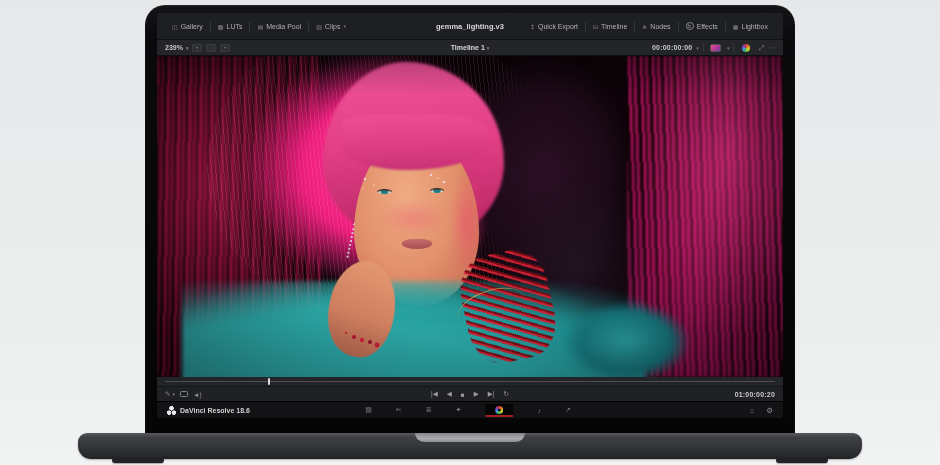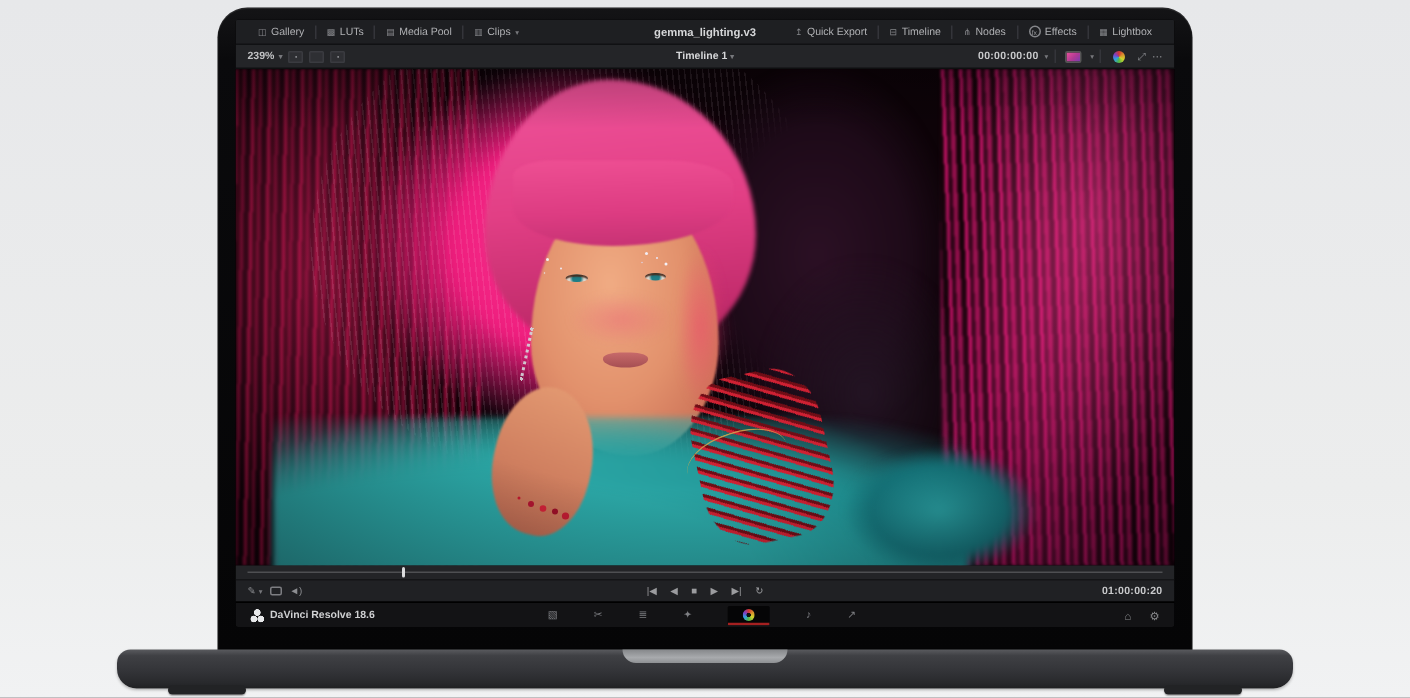--- a/index.html
+++ b/index.html
@@ -19,21 +19,21 @@
           background:linear-gradient(180deg,#5a5b5f 0%,#3f4044 16%,#333438 55%,#27282b 88%,#1f2022 100%);
           border-radius:9px 9px 13px 13px; box-shadow:0 1px 2px rgba(0,0,0,.28); }
   .notch { position:absolute; left:50%; top:0; transform:translateX(-50%); width:110px; height:9px;
            background:linear-gradient(180deg,#85878a 0%,#a8aaad 60%,#8e9093 100%);
            border-radius:0 0 9px 9px; }
   .foot { position:absolute; top:24px; width:52px; height:6px; background:#222325; border-radius:3px;
           box-shadow:0 1px 1px rgba(0,0,0,.3); }
   .foot.l { left:34px; } .foot.r { right:34px; }
 
   
-  .tb1 { height:17px; background:#1e1f22; border-bottom:1px solid #101113; display:flex; align-items:center;
+  .tb1 { height:27px; background:#1e1f22; border-bottom:1px solid #101113; display:flex; align-items:center;
          padding:0 8px; position:relative; flex:0 0 auto; }
   .tb2 { height:16px; background:#242528; border-bottom:1px solid #0e0f10; display:flex; align-items:center;
          padding:0 8px; position:relative; flex:0 0 auto; }
   .tbtn { display:inline-flex; align-items:center; gap:3px; padding:0 7px; color:#b0b1b4; white-space:nowrap; }
   .tbtn .ic { color:#85868a; font-size:6px; }
   .sep { width:1px; height:9px; background:#34353a; }
   .ttl { position:absolute; left:50%; transform:translateX(-50%); font-weight:bold; color:#d6d7d9; font-size:7.5px; }
   .right-group { margin-left:auto; display:flex; align-items:center; }
   .chev { color:#77787c; font-size:5px; }
   .fxring { display:inline-flex; align-items:center; justify-content:center; width:8px; height:8px;

